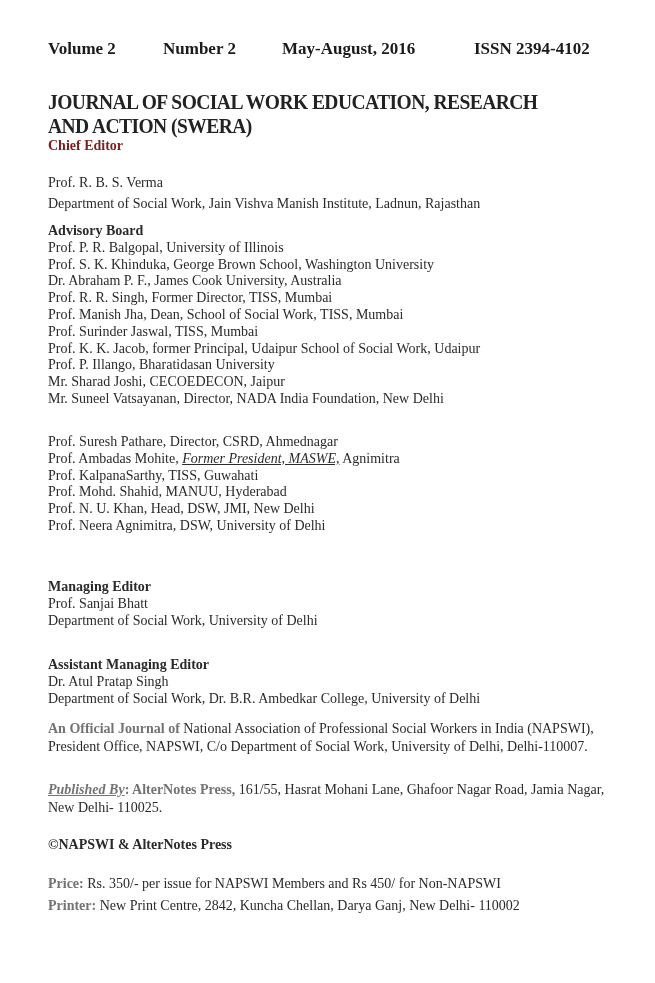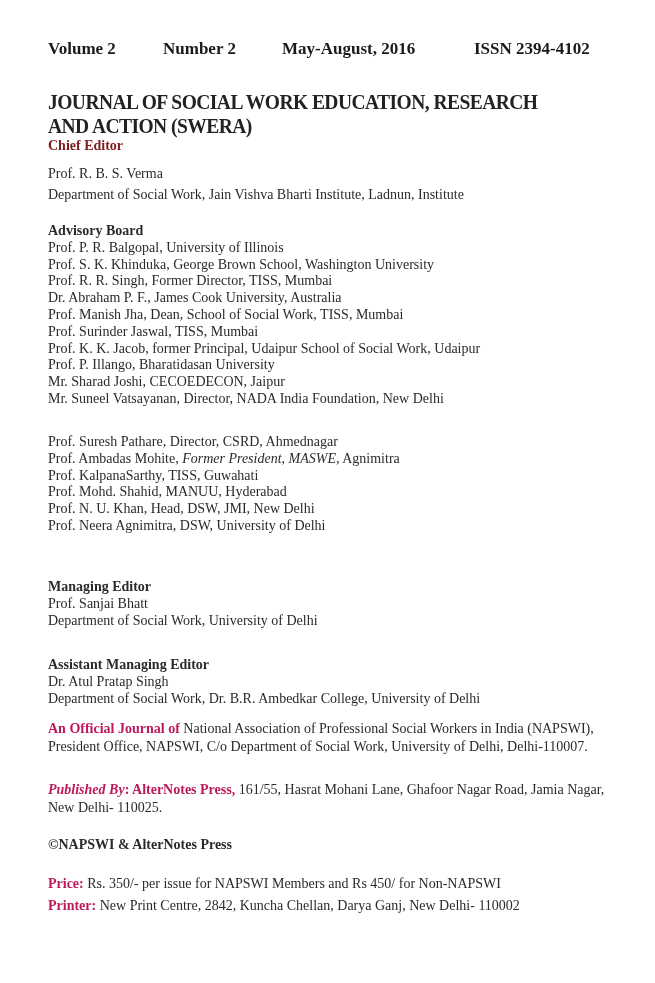--- a/index.html
+++ b/index.html
@@ -11,50 +11,50 @@
   .hdr { top: 39px; left: 48px; font-weight: bold; font-size: 17px; color: #1a1a1a; }
   .hdr span { position: absolute; top: 0; white-space: nowrap; text-align: right; }
   .title {
     top: 90px; font-weight: bold; font-size: 21px; line-height: 24px;
     letter-spacing: -0.6px; transform: scaleX(0.93); transform-origin: left top;
     color: #222;
   }
   .sec-label { font-weight: bold; font-size: 14px; color: #7f1d1d; }
   .line { font-size: 14px; line-height: 16.8px; color: #2a2a2a; }
   .para { font-size: 14px; line-height: 17.5px; color: #2a2a2a; white-space: normal; width: 565px; }
-  b { font-weight: bold; color: #be185d; }
-  i { font-style: italic; }
+  b { font-weight: bold; color: #737373; }
+  i { font-style: italic; text-decoration: underline; }
 </style>
 </head>
 <body>
 
 <div class="abs hdr">
   <span style="left:0">Volume 2</span>
   <span style="left:115px">Number 2</span>
   <span style="left:234px">May-August, 2016</span>
   <span style="left:426px">ISSN 2394-4102</span>
 </div>
 
 <div class="abs title">
   <div>JOURNAL OF SOCIAL WORK EDUCATION, RESEARCH</div>
   <div>AND ACTION (SWERA)</div>
 </div>
 
 <div class="abs" style="top:138px">
   <div class="sec-label">Chief Editor</div>
-  <div class="line" style="margin-top:12px">Prof. R. B. S. Verma</div>
-  <div class="line" style="margin-top:4px">Department of Social Work, Jain Vishva Bharti Institute, Ladnun, Institute</div>
+  <div class="line" style="margin-top:21px">Prof. R. B. S. Verma</div>
+  <div class="line" style="margin-top:4px">Department of Social Work, Jain Vishva Manish Institute, Ladnun, Rajasthan</div>
 </div>
 
 <div class="abs" style="top:223px">
   <div class="sec-label line">Advisory Board</div>
   <div class="line">Prof. P. R. Balgopal, University of Illinois</div>
   <div class="line">Prof. S. K. Khinduka, George Brown School, Washington University</div>
+  <div class="line">Dr. Abraham P. F., James Cook University, Australia</div>
   <div class="line">Prof. R. R. Singh, Former Director, TISS, Mumbai</div>
-  <div class="line">Dr. Abraham P. F., James Cook University, Australia</div>
   <div class="line">Prof. Manish Jha, Dean, School of Social Work, TISS, Mumbai</div>
   <div class="line">Prof. Surinder Jaswal, TISS, Mumbai</div>
   <div class="line">Prof. K. K. Jacob, former Principal, Udaipur School of Social Work, Udaipur</div>
   <div class="line">Prof. P. Illango, Bharatidasan University</div>
   <div class="line">Mr. Sharad Joshi, CECOEDECON, Jaipur</div>
   <div class="line">Mr. Suneel Vatsayanan, Director, NADA India Foundation, New Delhi</div>
 </div>
 
 <div class="abs" style="top:434px">
   <div class="line">Prof. Suresh Pathare, Director, CSRD, Ahmednagar</div>

